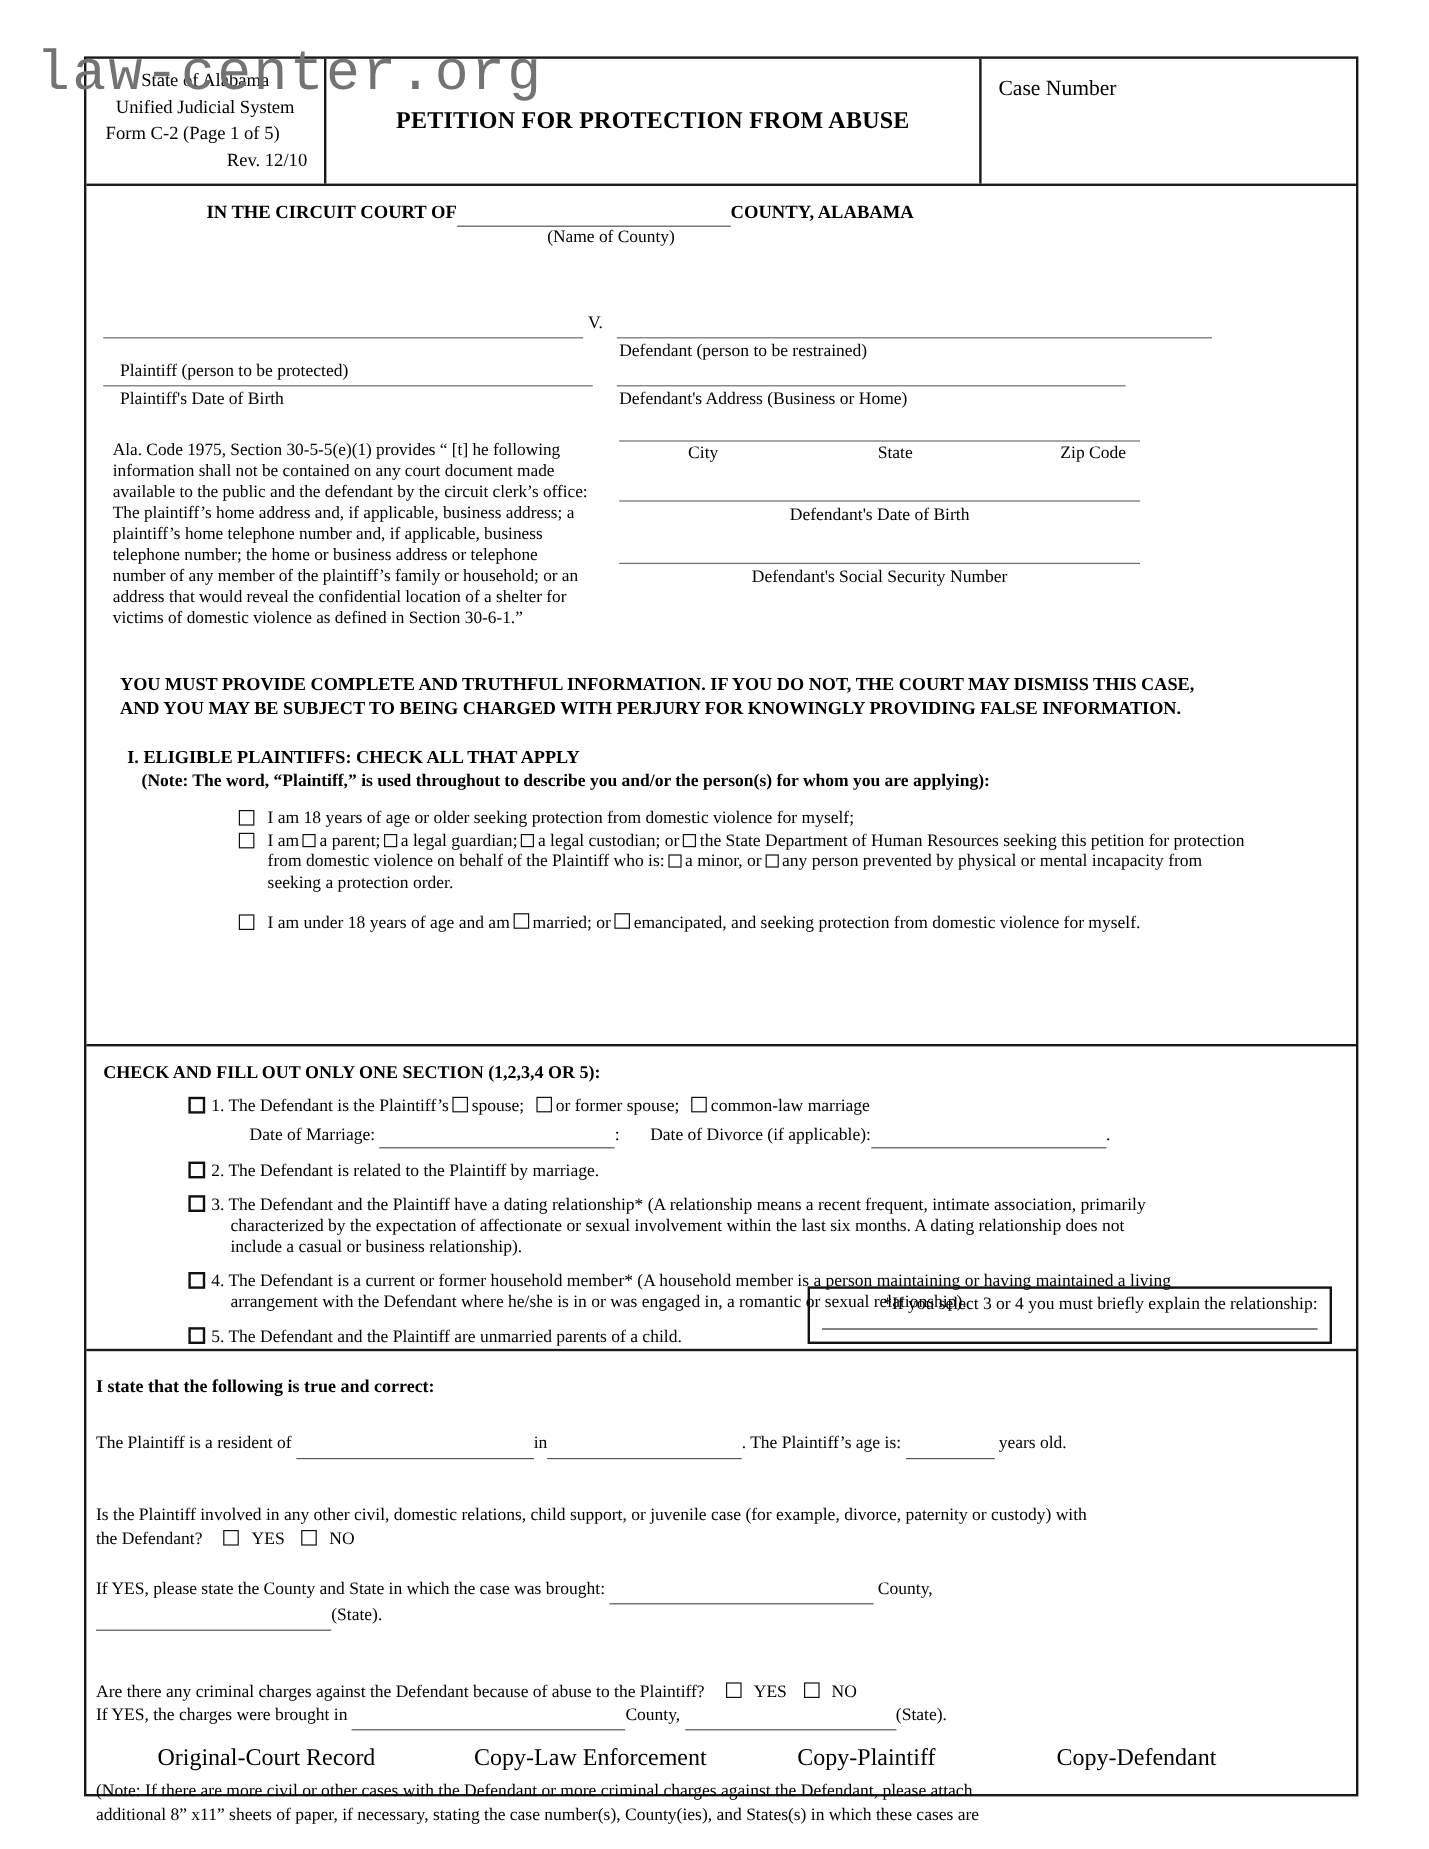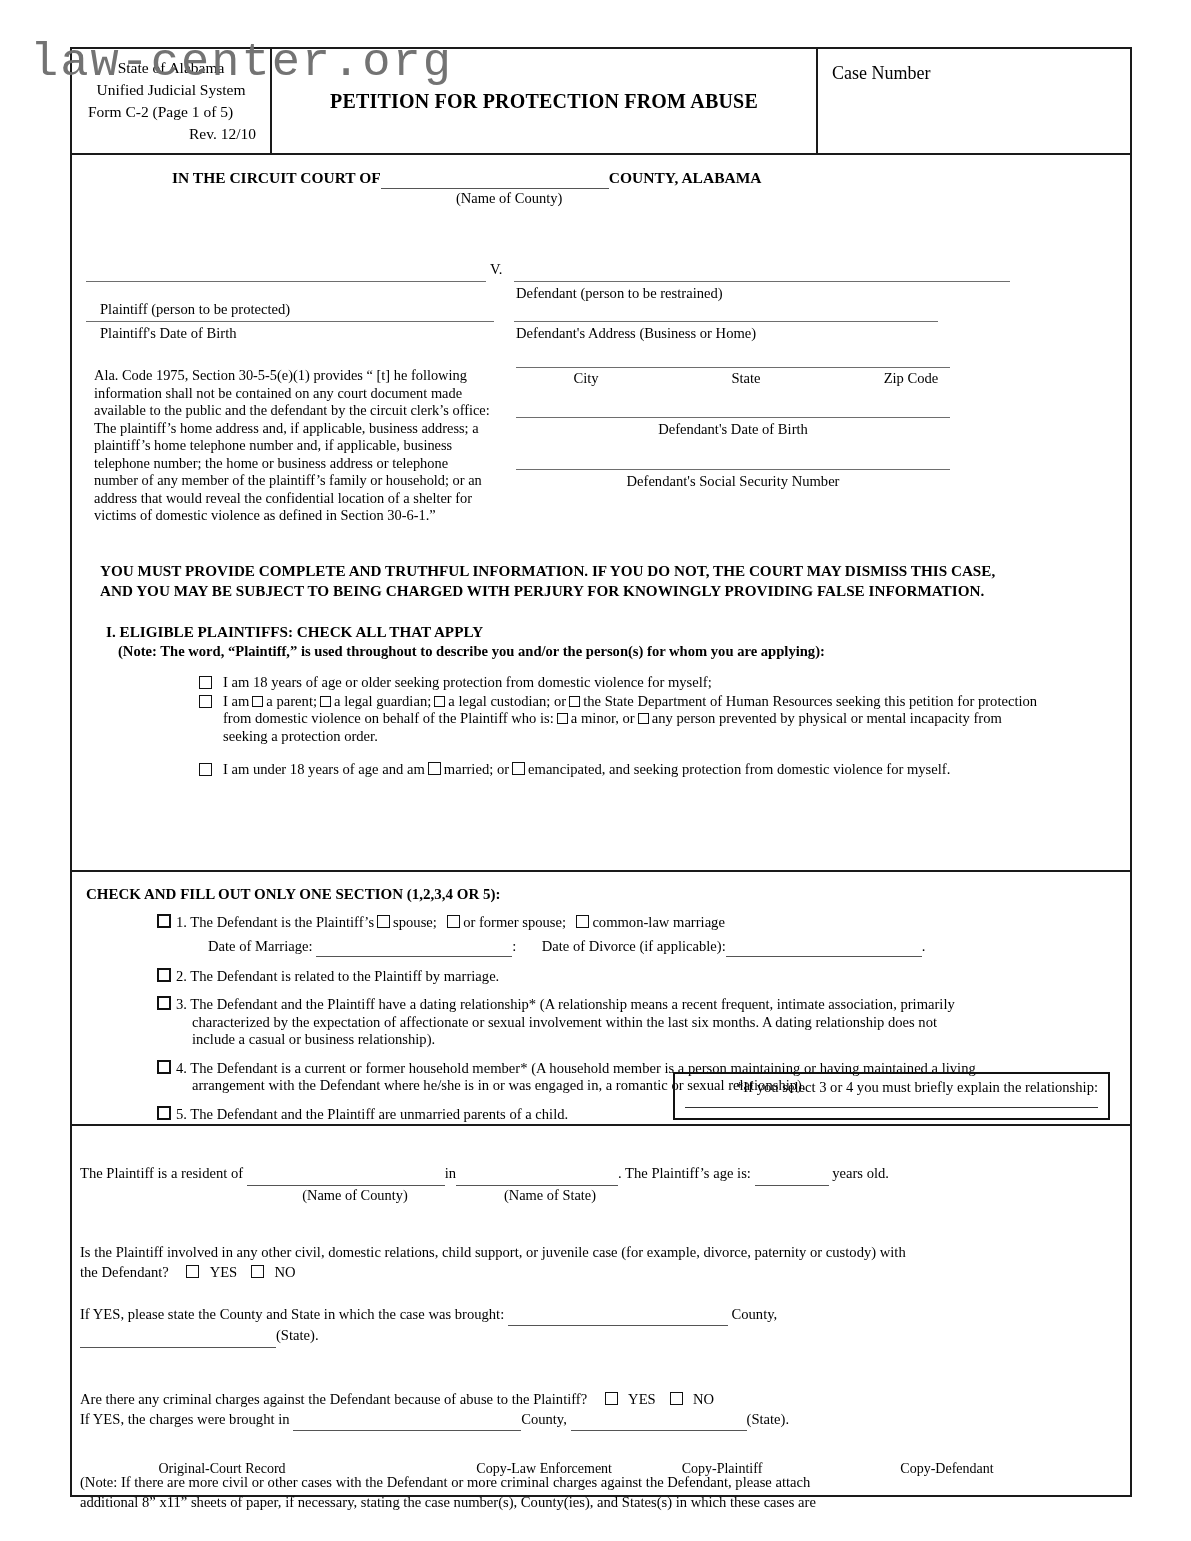--- a/index.html
+++ b/index.html
@@ -130,25 +130,25 @@
   }
   .relbox .rl{ border-bottom:1.5px solid #333; margin-top:11px; }
 
   
   .b3{ padding:10px 0 0 0; font-size:14.6px; line-height:1.35; }
   .b3 .h{ font-weight:bold; font-size:15px; padding-left:8px; }
   .b3 p{ margin:0; padding:0 8px; }
 
   .footer{
     position:absolute; left:0; right:0; bottom:16px;
-    display:flex; font-size:14px;
+    display:flex; font-size:20px;
   }
   .footer span{ text-align:center; }
   .footer span:nth-child(1){ width:300px; }
-  .footer span:nth-child(2){ width:240px;text-align:right; }
+  .footer span:nth-child(2){ width:240px; }
   .footer span:nth-child(3){ width:220px; }
   .footer span:nth-child(4){ width:230px; }
 </style>
 </head>
 <body>
 
 <div class="watermark">law-center.org</div>
 
 <div class="page">
 
@@ -284,30 +284,28 @@
 
     <div class="relbox">
       <div style="text-align:right;">*If you select 3 or 4 you must briefly explain the relationship:</div>
       <div class="rl"></div>
     </div>
   </div>
 
   <div class="divider"></div>
   <div class="sec b3" style="position:relative; height:calc(100% - 106px - 715px - 252px - 4px);">
 
+    <div class="h" style="padding-top:10px;">I state that the following is true and correct:</div>
 
     <p style="margin-top:28px;">
       <span>The Plaintiff is a  resident of</span>
       <span class="ul" style="width:198px;">&nbsp;</span><span>in</span><span class="ul" style="width:162px;">&nbsp;</span><span>. The Plaintiff’s  age is:</span>
       <span class="ul" style="width:74px;">&nbsp;</span>
       <span>years old.</span>
     </p>
-    <p style="font-size:14.4px; margin-top:0;">
-      <span style="display:inline-block; width:214px; text-align:center; margin-left:168px;">(Name of County)</span><span style="display:inline-block; width:176px; text-align:center;">(Name of  State)</span>
-    </p>
 
     <p style="margin-top:38px;">
       <span>Is the Plaintiff involved in any other civil, domestic relations, child support, or juvenile case (for example, divorce, paternity or custody) with</span><br>
       <span>the Defendant?</span>&nbsp;&nbsp;&nbsp;&nbsp;<span class="cb"></span>&nbsp;&nbsp;<span>YES</span>&nbsp;&nbsp;&nbsp;<span class="cb"></span>&nbsp;&nbsp;<span>NO</span>
     </p>
 
     <p style="margin-top:22px;">
       <span>If  YES, please state the County and State in which the case was brought:</span>
       <span class="ul" style="width:220px;">&nbsp;</span>
       <span>County,</span><br>

